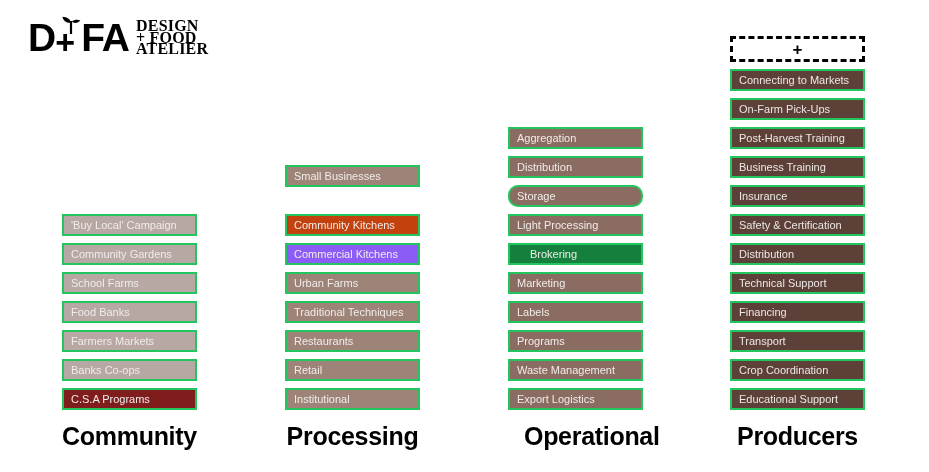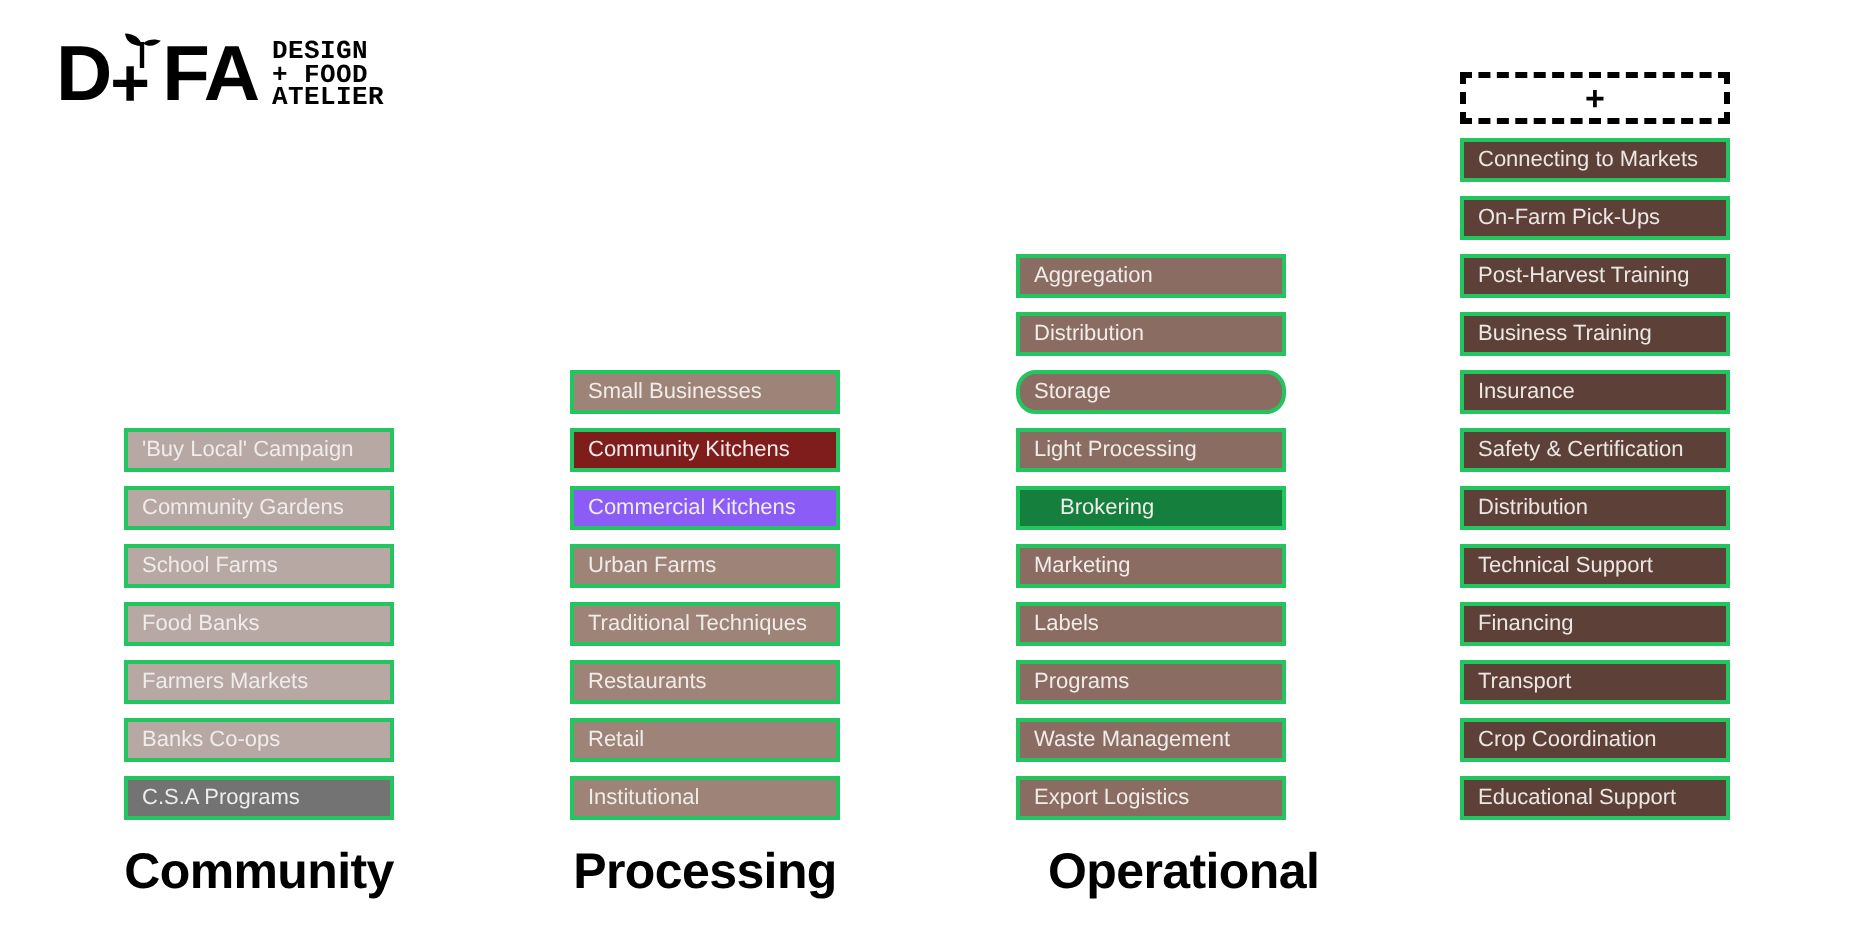--- a/index.html
+++ b/index.html
@@ -53,23 +53,23 @@
   #logo-sprout {
     position: absolute;
     left: 6px;
     top: -2px;
     width: 20px;
     height: 18px;
   }
   #logo-tagline {
     margin-left: 7px;
     margin-top: 2px;
-    font-family: Liberation Mono, monospace;
-    font-weight: bold;
-    font-size: 13px;
+    font-family: Liberation Serif, serif;
+    font-weight: bold;
+    font-size: 16px;
     line-height: 11.5px;
     letter-spacing: 0.2px;
     color: #000000;
   }
 
   
   #board {
     position: absolute;
     left: 0;
     top: 0;
@@ -157,28 +157,28 @@
 
 <div id="board">
     <div class="column" style="left: 62px; width: 135px;">
       <div class="col-stack">
         <div class="node" style="background: rgb(184, 168, 163); color: rgb(239, 236, 235);">'Buy Local' Campaign</div>
         <div class="node" style="background: rgb(184, 168, 163); color: rgb(239, 236, 235);">Community Gardens</div>
         <div class="node" style="background: rgb(184, 168, 163); color: rgb(239, 236, 235);">School Farms</div>
         <div class="node" style="background: rgb(184, 168, 163); color: rgb(239, 236, 235);">Food Banks</div>
         <div class="node" style="background: rgb(184, 168, 163); color: rgb(239, 236, 235);">Farmers Markets</div>
         <div class="node" style="background: rgb(184, 168, 163); color: rgb(239, 236, 235);">Banks Co-ops</div>
-        <div class="node" style="background: #737373; color: rgb(239, 236, 235);">C.S.A Programs</div>
+        <div class="node" style="background: #7f1d1d; color: rgb(239, 236, 235);">C.S.A Programs</div>
       </div>
     </div>
     <div class="col-title" style="left: 62px; width: 135px;">Community</div>
     <div class="column" style="left: 285px; width: 135px;">
       <div class="col-stack">
         <div class="node" style="background: rgb(157, 131, 120); color: rgb(240, 236, 233);">Small Businesses</div>
-        <div class="node" style="background: #7f1d1d; color: rgb(240, 236, 233);">Community Kitchens</div>
+        <div class="node" style="background: #c2410c; color: rgb(240, 236, 233); margin-top: 20px;">Community Kitchens</div>
         <div class="node" style="background: #8b5cf6; color: rgb(240, 236, 233);">Commercial Kitchens</div>
         <div class="node" style="background: rgb(157, 131, 120); color: rgb(240, 236, 233);">Urban Farms</div>
         <div class="node" style="background: rgb(157, 131, 120); color: rgb(240, 236, 233);">Traditional Techniques</div>
         <div class="node" style="background: rgb(157, 131, 120); color: rgb(240, 236, 233);">Restaurants</div>
         <div class="node" style="background: rgb(157, 131, 120); color: rgb(240, 236, 233);">Retail</div>
         <div class="node" style="background: rgb(157, 131, 120); color: rgb(240, 236, 233);">Institutional</div>
       </div>
     </div>
     <div class="col-title" style="left: 285px; width: 135px;">Processing</div>
     <div class="column" style="left: 508px; width: 135px;">
@@ -206,13 +206,14 @@
         <div class="node" style="background: rgb(93, 65, 56); color: rgb(236, 231, 228);">Insurance</div>
         <div class="node" style="background: rgb(93, 65, 56); color: rgb(236, 231, 228);">Safety &amp; Certification</div>
         <div class="node" style="background: rgb(93, 65, 56); color: rgb(236, 231, 228);">Distribution</div>
         <div class="node" style="background: rgb(93, 65, 56); color: rgb(236, 231, 228);">Technical Support</div>
         <div class="node" style="background: rgb(93, 65, 56); color: rgb(236, 231, 228);">Financing</div>
         <div class="node" style="background: rgb(93, 65, 56); color: rgb(236, 231, 228);">Transport</div>
         <div class="node" style="background: rgb(93, 65, 56); color: rgb(236, 231, 228);">Crop Coordination</div>
         <div class="node" style="background: rgb(93, 65, 56); color: rgb(236, 231, 228);">Educational Support</div>
       </div>
     </div>
+    <div class="col-title" style="left: 730px; width: 135px;">Producers</div>
   </div>
 
 </body></html>

